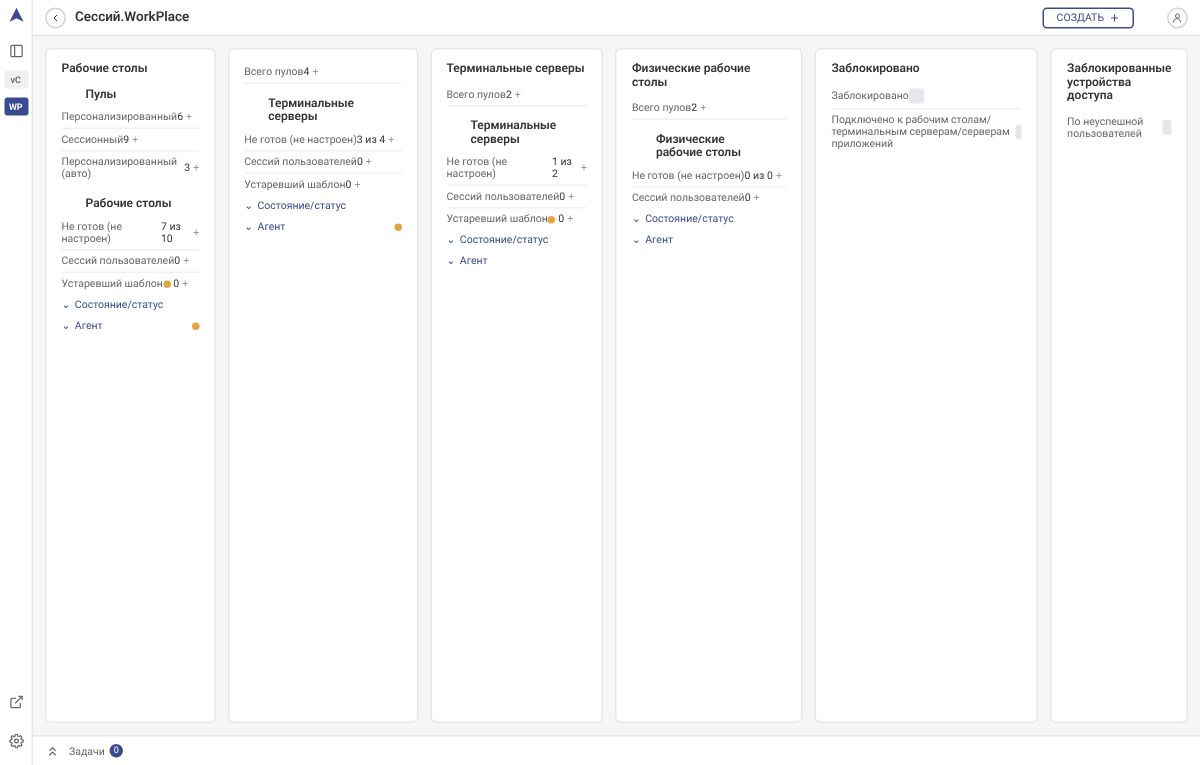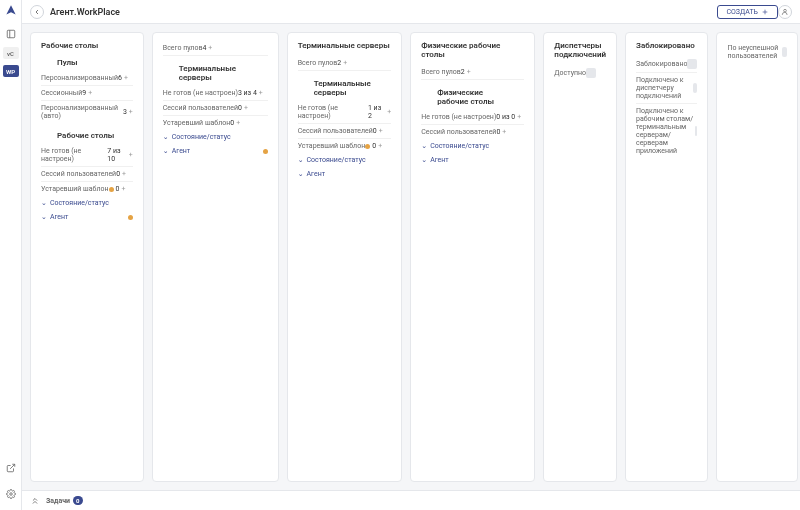--- a/index.html
+++ b/index.html
@@ -8,41 +8,41 @@
 .left-rail .logo { width: 14px; height: 14px; margin-bottom: 6px; }
 .left-rail .rail-icon { width: 12px; height: 12px; margin: 4px 0; color: #666; cursor: pointer; display:flex; align-items:center; justify-content:center; }
 .left-rail .rail-badge { width: 16px; height: 12px; margin: 3px 0; border-radius: 2px; display: flex; align-items: center; justify-content: center; font-size: 6px; font-weight: 600; cursor: pointer; }
 .vc { background: #f0f0f0; color: #666; }
 .wp { background: #3a4a8f; color: #fff; }
 .rail-bottom { margin-top: auto; margin-bottom: 6px; display:flex; flex-direction:column; align-items:center; gap:6px; }
 .main { flex: 1; display: flex; flex-direction: column; }
 .topbar { height: 24px; background: #fff; border-bottom: 1px solid #e5e7eb; display: flex; align-items: center; padding: 0 8px; }
 .back-btn { width: 14px; height: 14px; border: 1px solid #d1d5db; border-radius: 50%; display: flex; align-items: center; justify-content: center; margin-right: 6px; cursor: pointer; color:#333; }
 .page-title { font-size: 9px; font-weight: 600; }
-.topbar-right { margin-left: auto; display: flex; align-items: center; gap: 0; }
+.topbar-right { margin-left: auto; display: flex; align-items: center; gap: 22px; }
 .create-btn { border: 1px solid #3a4a8f; color: #3a4a8f; background: #fff; padding: 2px 8px; border-radius: 3px; font-size: 7px; cursor: pointer; display: flex; align-items: center; gap: 3px; white-space:nowrap; }
 .user-icon { width: 14px; height: 14px; border: 1px solid #d1d5db; border-radius: 50%; display: flex; align-items: center; justify-content: center; cursor: pointer; color:#666; }
 .content { flex: 1; display: flex; gap: 8px; padding: 8px; overflow-y: auto; }
 .col { flex: 1; display: flex; flex-direction: row; gap: 8px; min-width:0; }
 .card { background: #fff; border: 1px solid #e5e7eb; border-radius: 4px; padding: 8px 10px; }
 .card-title { font-size: 8px; font-weight: 600; margin-bottom: 6px; }
 .section-title { font-size: 8px; font-weight: 600; margin: 8px 16px 4px; }
 .section-title:first-child { margin-top: 0; }
 .row { display: flex; align-items: center; padding: 3px 0; border-bottom: 1px solid #f0f0f0; }
 .row:last-of-type { border-bottom: none; }
 .row-label { font-size: 7px; color: #666; }
 .row-value { font-size: 7px; color: #333; display: flex; align-items: center; gap: 2px; }
 .plus { color: #999; font-size: 7px; cursor:pointer; }
 .exp { color: #3a4a8f; font-size: 7px; padding: 3px 0; cursor: pointer; display: flex; align-items: center; gap: 3px; }
 .exp-row { display: flex; align-items: center; justify-content: space-between; }
 .status-dot { width: 5px; height: 5px; border-radius: 50%; background: #e5a344; }
 .toggle { width: 10px; height: 10px; border-radius: 2px; background: #e5e7eb; cursor:pointer; }
 .footer { height: 20px; background: #fff; border-top: 1px solid #e5e7eb; display: flex; align-items: center; padding: 0 8px; gap: 6px; }
 .footer-chevron { cursor: pointer; color:#666; display:flex; }
-.footer-label { font-size: 7px; color: #666; display: flex; align-items: center; gap: 3px; font-weight: bold; }
+.footer-label { font-size: 7px; color: #666; display: flex; align-items: center; gap: 3px; }
 .count-badge { background: #3a4a8f; color: #fff; border-radius: 6px; padding: 0 3px; font-size: 6px; line-height:9px; min-width:9px; text-align:center; }
 svg { display:block; }
 </style>
 </head>
 <body>
 
 <div class="left-rail">
   <div class="logo">
     <svg viewBox="0 0 24 24" width="14" height="14">
         <path fill="#3a4a8f" d="M12 2 L20 18 L12 14 L4 18 Z"></path>
@@ -73,21 +73,21 @@
   </div>
 </div>
 
 <div class="main">
   <div class="topbar">
     <div class="back-btn">
       <svg viewBox="0 0 24 24" width="8" height="8" fill="none" stroke="currentColor" stroke-width="2">
           <polyline points="15 18 9 12 15 6"></polyline>
         </svg>
     </div>
-    <div class="page-title">Агент.WorkPlace</div>
+    <div class="page-title">Сессий.WorkPlace</div>
     <div class="topbar-right">
       <button class="create-btn">
         <span>СОЗДАТЬ</span>
         <svg viewBox="0 0 24 24" width="8" height="8" fill="none" stroke="currentColor" stroke-width="2">
             <line x1="12" y1="5" x2="12" y2="19"></line>
             <line x1="5" y1="12" x2="19" y2="12"></line>
           </svg>
       </button>
       <div class="user-icon">
         <svg viewBox="0 0 24 24" width="8" height="8" fill="none" stroke="currentColor" stroke-width="2">
@@ -288,44 +288,34 @@
           </div>
         <div class="exp">
             <span>⌄</span>
             <span>Агент</span>
           </div>
       </div>
     </div>
 
     <div class="col">
       <div class="card">
-        <div class="card-title">Диспетчеры подключений</div>
-        <div class="row">
-          <span class="row-label">Доступно</span>
-          <span class="toggle"></span>
-        </div>
-      </div>
-      <div class="card">
         <div class="card-title">Заблокировано</div>
         <div>
             <div class="row">
               <span class="row-label">Заблокировано</span>
               <span class="toggle"></span>
             </div>
             <div class="row">
-              <span class="row-label">Подключено к диспетчеру подключений</span>
-              <span class="toggle"></span>
-            </div>
-            <div class="row">
               <span class="row-label">Подключено к рабочим столам/терминальным серверам/серверам приложений</span>
               <span class="toggle"></span>
             </div>
           </div>
       </div>
       <div class="card">
+        <div class="card-title">Заблокированные устройства доступа</div>
         <div class="row">
           <span class="row-label">По неуспешной пользователей</span>
           <span class="toggle"></span>
         </div>
       </div>
     </div>
   </div>
 
   <div class="footer">
     <span class="footer-chevron">

